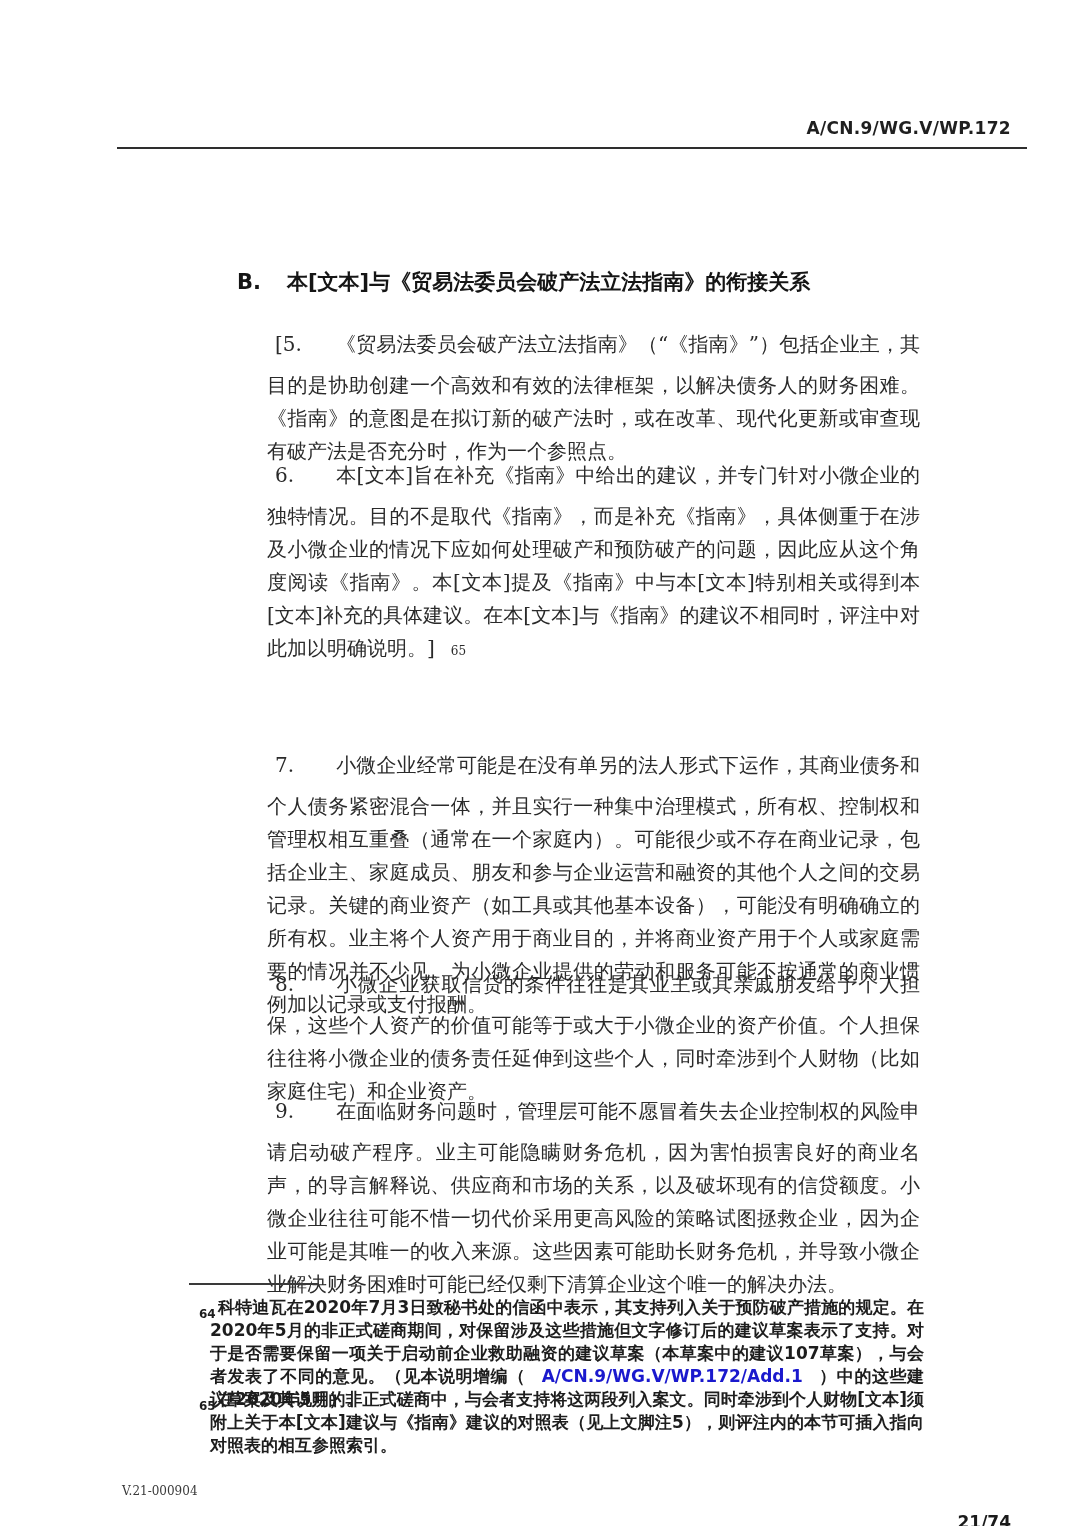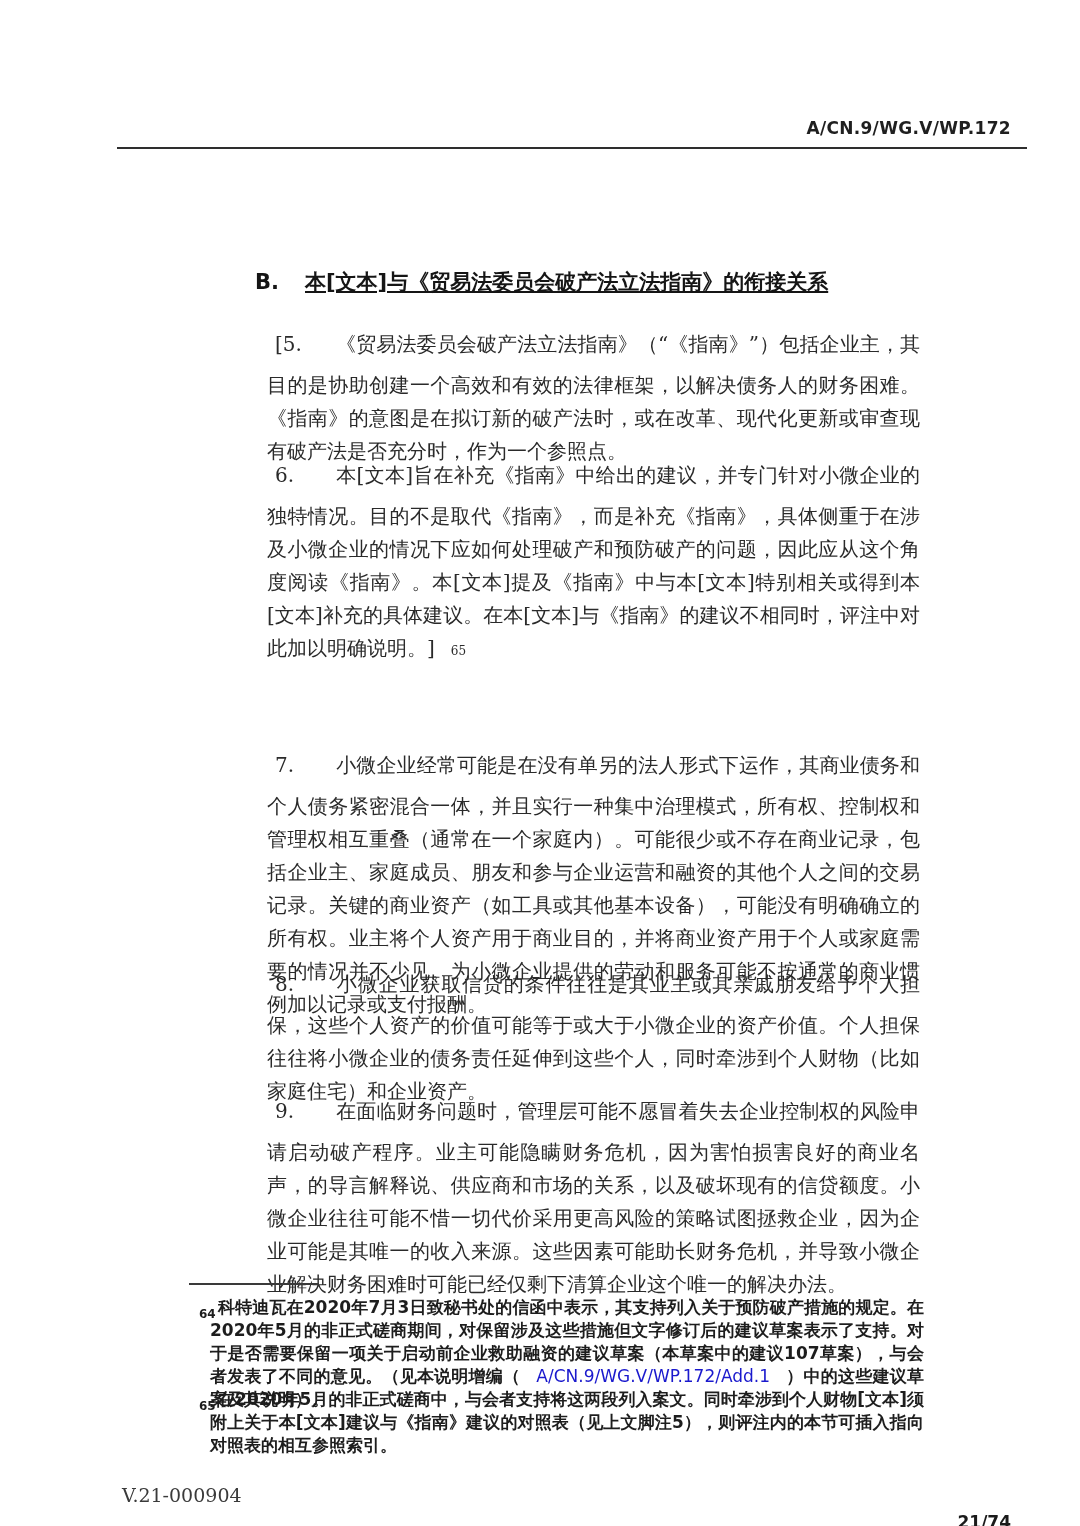--- a/index.html
+++ b/index.html
@@ -36,29 +36,28 @@
     left: 235px;
     width: 653px;
     font-size: 20px;
     line-height: 33px;
     text-align: justify;
     color: #2a2a2a;
   }
   .pnum { display: inline-block; width: 45px; }
   .heading {
     position: absolute;
-    left: 215px;
+    left: 197px;
     width: 700px;
     font-family: "DejaVu Sans", "Liberation Sans", sans-serif;
     font-weight: bold;
     font-size: 21px;
     line-height: 30px;
     color: #151515;
     text-align: left;
-    text-decoration: underline;
   }
   .hlabel { display: inline-block; width: 34px; }
   .sup-ref { font-size: 12px; vertical-align: 7px; line-height: 0; }
   .low-ref { font-size: 12px; vertical-align: 0px; line-height: 0; }
   .fn-sep {
     position: absolute;
     left: 157px;
     top: 1251px;
     width: 130px;
     height: 2px;
@@ -78,29 +77,29 @@
   }
   .fn-num {
     position: absolute;
     left: 2px;
     top: -1px;
     font-size: 12px;
     font-weight: 600;
   }
   .fn-link {
     color: var(--link-blue, #1a19cd);
-    font-weight: 400;
+    font-weight: 700;
     text-decoration: none;
     cursor: pointer;
   }
   .footer-left {
     position: absolute;
     left: 90px;
     top: 1452px;
-    font-size: 19px;
+    font-size: 12px;
     color: #3a3a3a;
   }
   .footer-right {
     position: absolute;
     right: 85px;
     top: 1480px;
     font-family: "DejaVu Sans", "Liberation Sans", sans-serif;
     font-weight: bold;
     font-size: 17px;
     color: #1a1a1a;

